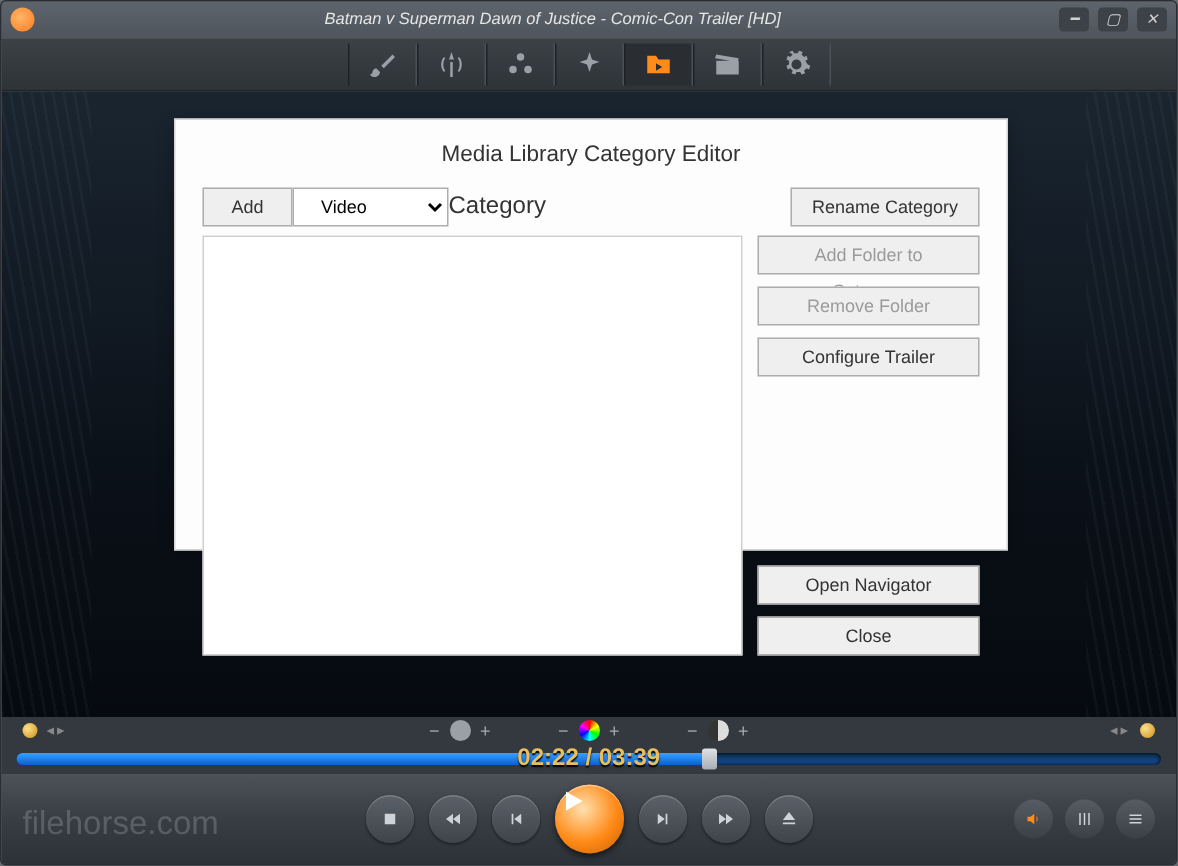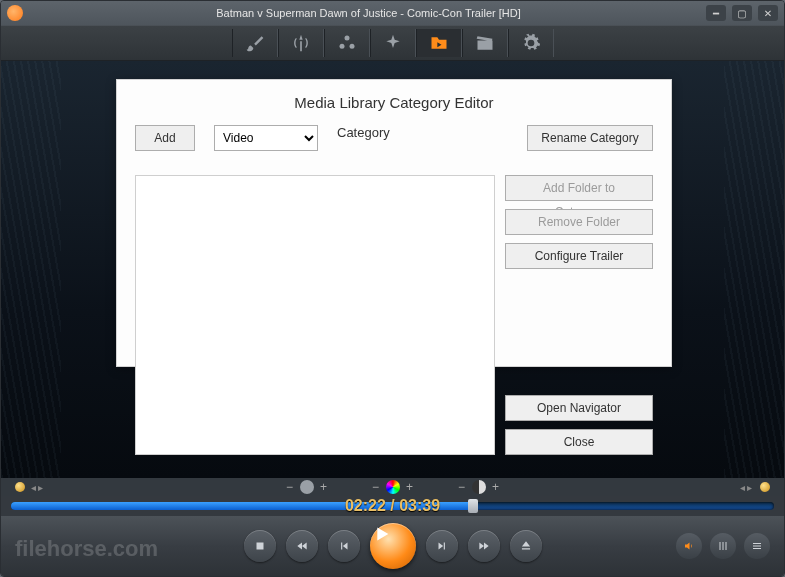--- a/index.html
+++ b/index.html
@@ -1,18 +1,18 @@
 <!DOCTYPE html>
 <html><head>
 <meta charset="utf-8">
 <style>
 *{box-sizing:border-box;margin:0;padding:0;font-family:Arial,Helvetica,sans-serif;}
 body{width:785px;height:577px;overflow:hidden;background:#646b73;border:1px solid #2a2e33;border-radius:4px;}
 
-.titlebar{height:24px;background:linear-gradient(#5d646b,#4e555c);display:flex;align-items:center;padding:0 6px;color:#e6e6e6;font-size:11px;}
+.titlebar{height:24px;background:linear-gradient(#5d646b,#4e555c);display:flex;align-items:center;padding:0 6px;color:#e6e6e6;font-size:11px;font-style:italic;}
 .titlebar .wicon{width:16px;height:16px;border-radius:50%;background:radial-gradient(circle at 40% 40%,#ffb56a,#ff7b1a);margin-right:8px;}
 .titlebar .title{flex:1;text-align:center;}
 .titlebar .winbtns{display:flex;gap:6px;}
 .titlebar .winbtn{width:20px;height:16px;background:#3c4248;border-radius:3px;display:flex;align-items:center;justify-content:center;color:#d0d0d0;font-size:10px;}
 
 .toolbar{height:36px;background:linear-gradient(#3c4145,#2e3337);display:flex;justify-content:center;align-items:center;gap:0;border-top:1px solid #4a5056;border-bottom:1px solid #1e2226;}
 .toolbar .tbtn{width:46px;height:28px;display:flex;align-items:center;justify-content:center;border-left:1px solid #1e2226;border-right:1px solid #4a5056;}
 .toolbar .tbtn svg{width:20px;height:20px;fill:#9aa0a6;}
 .toolbar .tbtn.active{background:#2a2e32;}
 .toolbar .tbtn.active svg{fill:#ff8c1a;}
@@ -38,34 +38,34 @@
 .seekrow .track{position:absolute;left:10px;right:10px;height:8px;border-radius:4px;background:linear-gradient(#0c2e4d,#1450a0);box-shadow:inset 0 0 3px #000;}
 .seekrow .prog{position:absolute;left:10px;width:59%;height:8px;border-radius:4px;background:linear-gradient(#3aa0ff,#0b5fd0);}
 .seekrow .thumb{position:absolute;left:calc(10px + 59% - 5px);width:10px;height:14px;background:linear-gradient(#dfe3e7,#a8adb4);border-radius:2px;}
 .seekrow .time{position:relative;z-index:2;font-size:16px;font-weight:bold;color:#e9be63;text-shadow:0 1px 1px #000;}
 
 .transport{height:60px;background:linear-gradient(#4c5258,#383d43 50%,#2d3237);display:flex;align-items:center;justify-content:center;gap:10px;position:relative;}
 .tbutton{width:32px;height:32px;border-radius:50%;background:linear-gradient(#5b6168,#3e444a);box-shadow:0 1px 2px rgba(0,0,0,.5),inset 0 1px 0 rgba(255,255,255,.2);display:flex;align-items:center;justify-content:center;}
 .tbutton svg{width:14px;height:14px;fill:#cfd3d8;}
 .playbtn{width:46px;height:46px;border-radius:50%;background:radial-gradient(circle at 40% 35%,#ffe1b0,#ff8a17 55%,#c85e00);box-shadow:0 2px 4px rgba(0,0,0,.6),inset 0 1px 0 rgba(255,255,255,.4);}
 .playbtn svg{width:22px;height:22px;fill:#fff;}
-.watermark{position:absolute;left:14px;bottom:14px;color:rgba(255,255,255,0.18);font-size:22px;font-weight:700;}
+.watermark{position:absolute;left:14px;bottom:14px;color:rgba(255,255,255,0.18);font-size:22px;font-weight:400;}
 .rightctrls{position:absolute;right:14px;display:flex;gap:8px;align-items:center;}
 .rbtn{width:26px;height:26px;border-radius:50%;background:linear-gradient(#565c63,#3a4046);display:flex;align-items:center;justify-content:center;}
 .rbtn svg{width:12px;height:12px;fill:#cfd3d8;}
 .rbtn.orange svg{fill:#ff8c1a;}
 
 .dialog{position:absolute;left:115px;top:18px;width:556px;height:288px;background:#fdfdfd;border:1px solid #d4d4d4;box-shadow:0 2px 10px rgba(0,0,0,.3);padding:14px 18px 10px;}
 .dialog h2{font-size:15px;font-weight:400;text-align:center;color:#333;margin-bottom:14px;}
-.dlgrow{display:flex;align-items:flex-start;gap:19px;margin-bottom:24px;}
+.dlgrow{display:flex;align-items:center;gap:0;margin-bottom:6px;}
 .dbtn{height:26px;padding:0 12px;background:#efefef;border:1px solid #adadad;font-size:12px;color:#333;line-height:24px;text-align:center;min-width:60px;}
 .dbtn.wide{min-width:126px;}
 .dbtn.disabled{color:#9b9b9b;}
-.dselect{height:26px;width:104px;border:1px solid #adadad;background:#fff;font-size:12px;padding:0 4px;}
-.lbl{font-size:13px;color:#333;}
+.dselect{height:26px;width:104px;border:1px solid #adadad;background:#fff;font-size:12px;padding:0 14px;}
+.lbl{font-size:16px;color:#333;}
 .spacer{flex:1;}
 .dlgbody{display:flex;gap:10px;}
 .listbox{flex:1;height:280px;border:1px solid #cfcfcf;background:#fff;}
 .sidecol{width:148px;display:flex;flex-direction:column;gap:8px;}
 .sidecol .gap{flex:1;}
 </style>
 </head>
 <body>
 
 <div class="titlebar">

